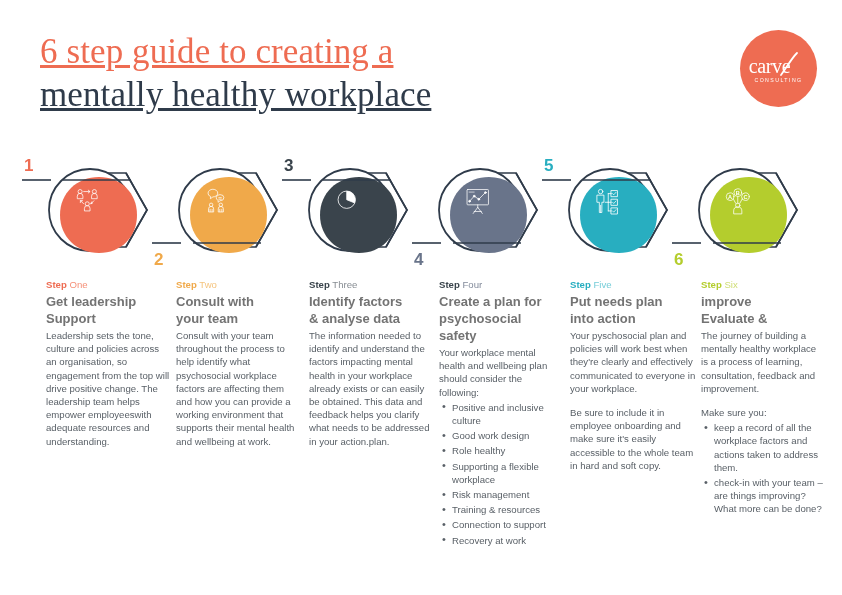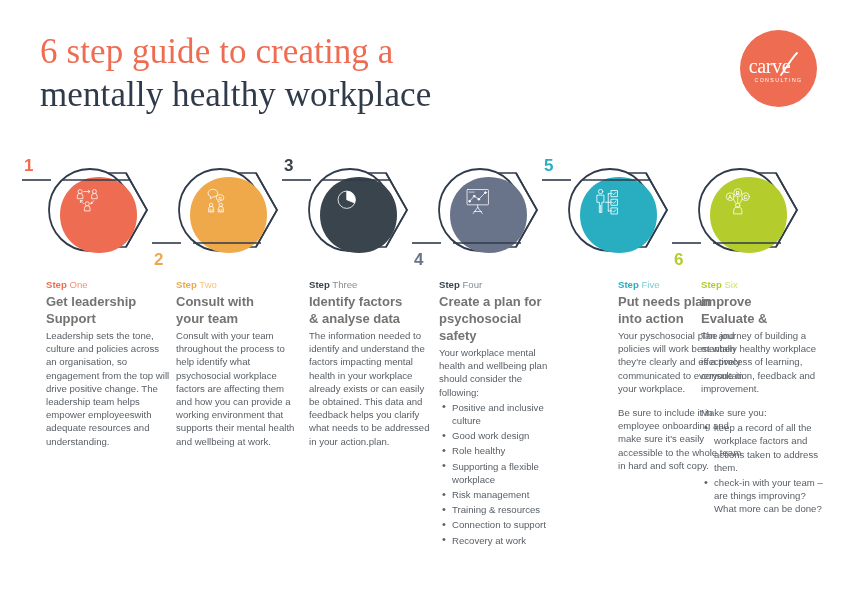--- a/index.html
+++ b/index.html
@@ -17,20 +17,21 @@
 
   
   #header { position: absolute; left: 40px; top: 30px; width: 600px; }
   .title-line {
     font-family: "Liberation Serif", serif;
     font-size: 35px;
     line-height: 43px;
     font-weight: 400;
     letter-spacing: 0.1px;
     white-space: nowrap;
+    text-decoration: underline;
   }
   #title-1 { color: #ee6c52; }
   #title-2 { color: #2f3b4a; }
 
   
   #logo {
     position: absolute;
     left: 740px; top: 30px;
     width: 77px; height: 77px;
     border-radius: 50%;
@@ -422,21 +423,21 @@
             <li>Good work design</li>
             <li>Role healthy</li>
             <li>Supporting a flexible workplace</li>
             <li>Risk management</li>
             <li>Training &amp; resources</li>
             <li>Connection to support</li>
             <li>Recovery at work</li>
           </ul>
         </div>
   </div>
-      <div class="col" style="left: 570px; width: 126px; margin-left: 48px;">
+      <div class="col" style="left: 570px; width: 126px;">
     <div class="step-label">
       <span class="sw" style="color:#28aec0">Step</span>
       <span class="ord" style="color:#76cdd8">Five</span>
     </div>
     <div class="col-head">
           <div>Put needs plan</div>
           <div>into action</div>
         </div>
     <div class="col-body">
           <p class="">Your pyschosocial plan and policies will work best when they're clearly and effectively communicated to everyone in your workplace.</p>

